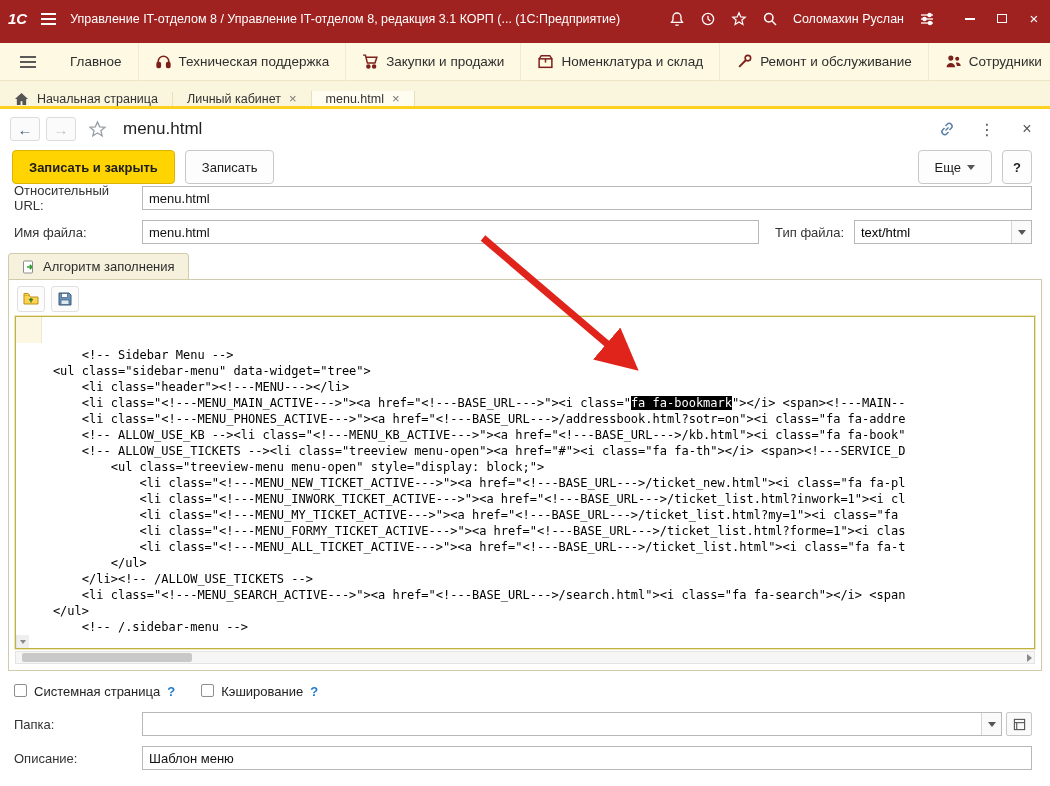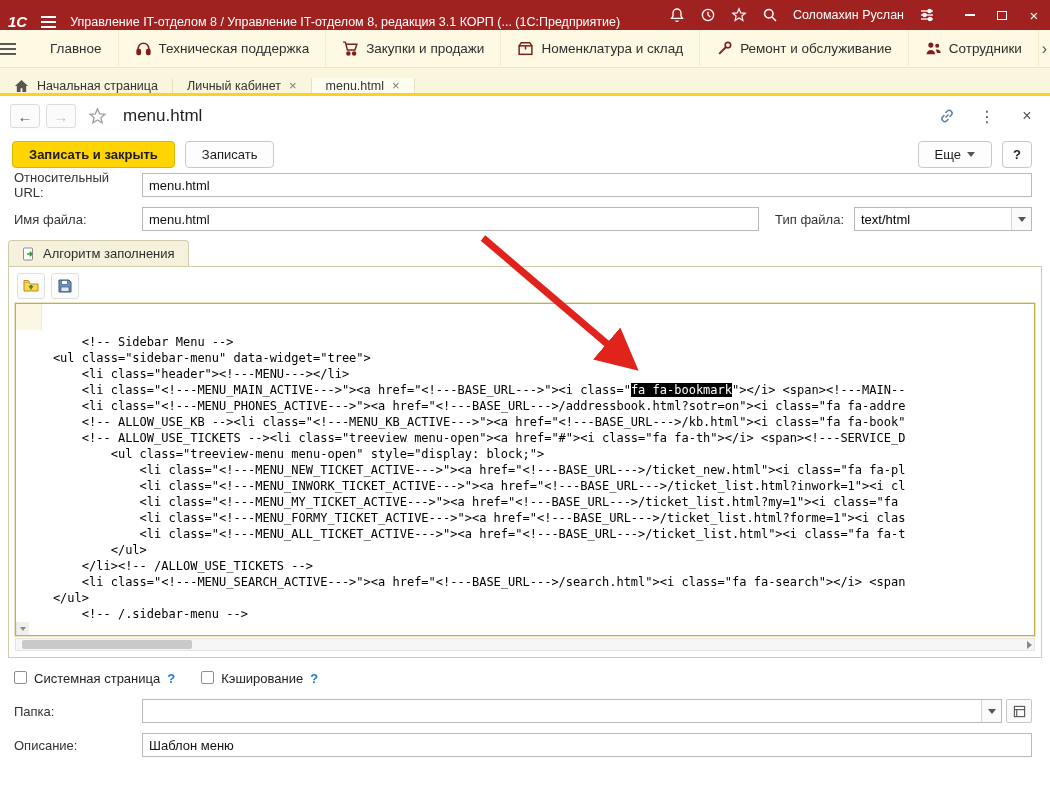--- a/index.html
+++ b/index.html
@@ -1,35 +1,35 @@
 <!DOCTYPE html>
 <html><head>
 <meta charset="utf-8">
 <style>
   * { box-sizing: border-box; margin: 0; padding: 0; }
   html,body { width:1050px; height:786px; overflow:hidden; }
   body { font-family:"Liberation Sans","DejaVu Sans",sans-serif; font-size:13px; color:#222; background:#fff; position:relative; }
 
   
-  .titlebar { height:30px; background:#a02220; display:flex; align-items:flex-end; color:#fff; padding:0 0 0 8px; }
+  .titlebar { height:43px; background:#a02220; display:flex; align-items:center; color:#fff; padding:0 0 6px 8px; }
   .tb-left { display:flex; align-items:center; gap:14px; flex:1; min-width:0; }
   .logo { font-weight:bold; font-style:italic; font-size:15px; color:#fff; }
   .burger { display:inline-flex; flex-direction:column; gap:3px; cursor:pointer; }
   .burger i { width:15px; height:2px; background:#fff; display:block; }
   .win-title { font-size:12.5px; white-space:nowrap; overflow:hidden; text-overflow:ellipsis; }
   .tb-right { display:flex; align-items:center; gap:15px; padding-left:10px; }
   .tb-ico { display:inline-flex; width:16px; height:16px; cursor:pointer; }
   .tb-user { font-size:12.5px; white-space:nowrap; cursor:pointer; }
   .winbtns { display:flex; margin-left:4px; }
   .winbtn { width:32px; height:30px; display:flex; align-items:center; justify-content:center; cursor:pointer; font-size:15px; }
   .min-glyph { width:10px; height:2px; background:#fff; display:block; }
   .max-glyph { width:10px; height:9px; border:1.5px solid #fff; display:block; }
 
   
-  .menubar { height:38px; background:#fdf9e3; border-bottom:1px solid #ece4c3; display:flex; align-items:center; padding:0 0 0 0; }
+  .menubar { height:38px; background:#fdf9e3; border-bottom:1px solid #ece4c3; display:flex; align-items:center; padding:0 0 0 20px; }
   .mb-burger { display:inline-flex; flex-direction:column; gap:3px; margin-right:18px; cursor:pointer; }
   .mb-burger i { width:16px; height:2px; background:#5a5a5a; display:block; }
   .mb-item { display:flex; align-items:center; gap:7px; padding:0 16px; height:38px; cursor:pointer; white-space:nowrap; color:#2e2e2e; font-size:13.5px; }
   .mb-item + .mb-item { border-left:1px solid #f2ecce; }
   .mb-icon { display:inline-flex; width:17px; height:17px; }
   .mb-more { margin-left:auto; width:26px; height:38px; display:flex; align-items:center; justify-content:center; color:#555; font-size:16px; cursor:pointer; border-left:1px solid #f2ecce; }
 
   
   .tabbar { height:28px; background:#faf5dd; display:flex; align-items:flex-end; border-bottom:3px solid #fcd11f; }
   .otab { display:flex; align-items:center; gap:8px; padding:0 14px; border-right:1px solid #e8e0bd; cursor:pointer; font-size:12.5px; color:#333; white-space:nowrap; }
@@ -40,21 +40,21 @@
   
   .content { background:#fff; }
   .navrow { height:40px; display:flex; align-items:center; gap:6px; padding:0 14px 0 10px; }
   .navbtn { width:30px; height:24px; border:1px solid #dcdcdc; background:#fbfbfb; border-radius:3px; display:flex; align-items:center; justify-content:center; font-size:15px; color:#3c5a75; cursor:pointer; }
   .navbtn.disabled { color:#c3c3c3; cursor:default; }
   .fav-star { display:inline-flex; width:19px; height:19px; margin:0 6px; cursor:pointer; }
   .page-title { font-size:17px; color:#1f1f1f; margin-left:4px; flex:1; }
   .nr-ico { display:inline-flex; width:18px; height:18px; margin-left:16px; cursor:pointer; color:#555; font-size:16px; align-items:center; justify-content:center; }
 
   .cmdrow { height:36px; display:flex; align-items:center; gap:10px; padding:0 18px 0 12px; }
-  .btn { height:27px; padding:0 16px; border:1px solid #c8c8c8; background:#fdfdfd; border-radius:4px; font-size:13px; cursor:pointer; display:inline-flex; align-items:center; gap:6px; color:#1c1c1c; font-family:inherit; }
+  .btn { height:34px; padding:0 16px; border:1px solid #c8c8c8; background:#fdfdfd; border-radius:4px; font-size:13px; cursor:pointer; display:inline-flex; align-items:center; gap:6px; color:#1c1c1c; font-family:inherit; }
   .btn.primary { background:#ffd400; border-color:#dcb400; font-weight:bold; }
   .btn.more { margin-left:auto; }
   .btn.help { width:30px; padding:0; justify-content:center; font-weight:bold; }
   .caret { width:0; height:0; border-left:4px solid transparent; border-right:4px solid transparent; border-top:5px solid #555; display:inline-block; }
   .caret-right { width:0; height:0; border-top:4px solid transparent; border-bottom:4px solid transparent; border-left:5px solid #8a8a8a; display:inline-block; }
 
   .field-row { display:flex; align-items:center; margin:0 18px 8px 14px; height:26px; }
   .f-label { width:128px; flex:0 0 128px; color:#333; }
   .f-input { flex:1; height:24px; border:1px solid #b8b8b8; padding:0 6px; font-size:13px; font-family:inherit; background:#fff; color:#111; min-width:0; }
   .combo { display:flex; align-items:stretch; height:24px; border:1px solid #b8b8b8; background:#f97316; }

